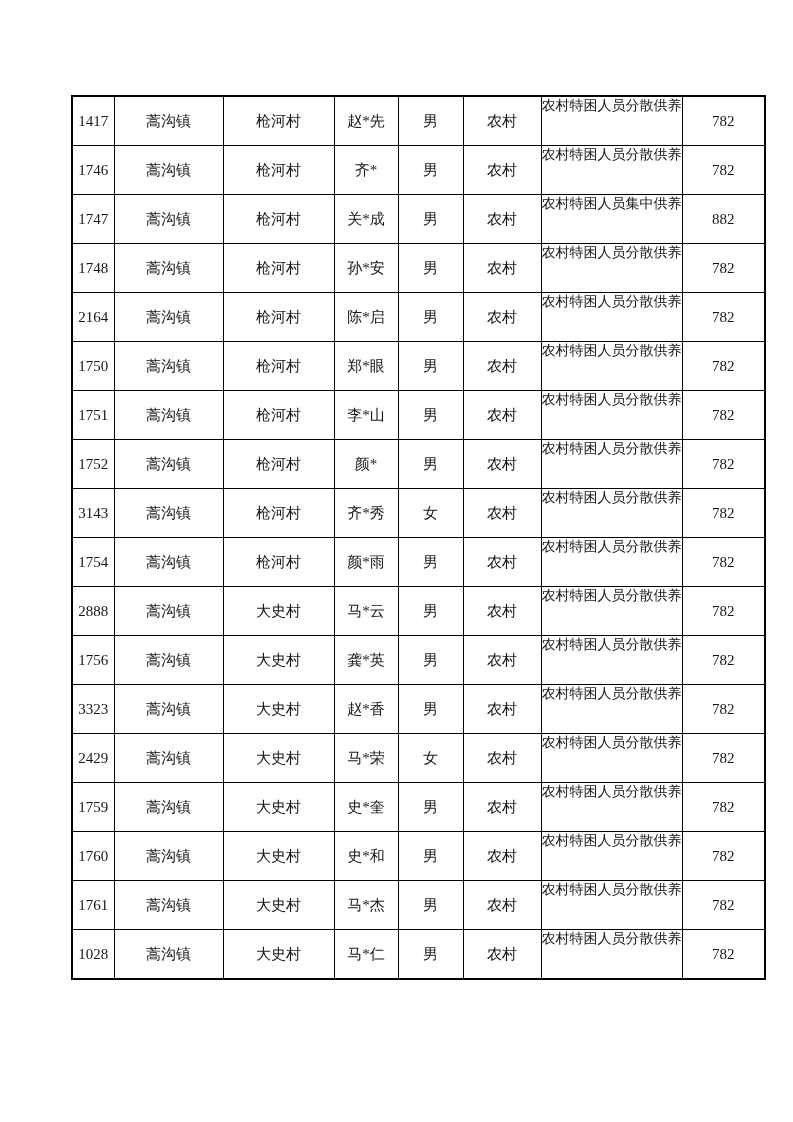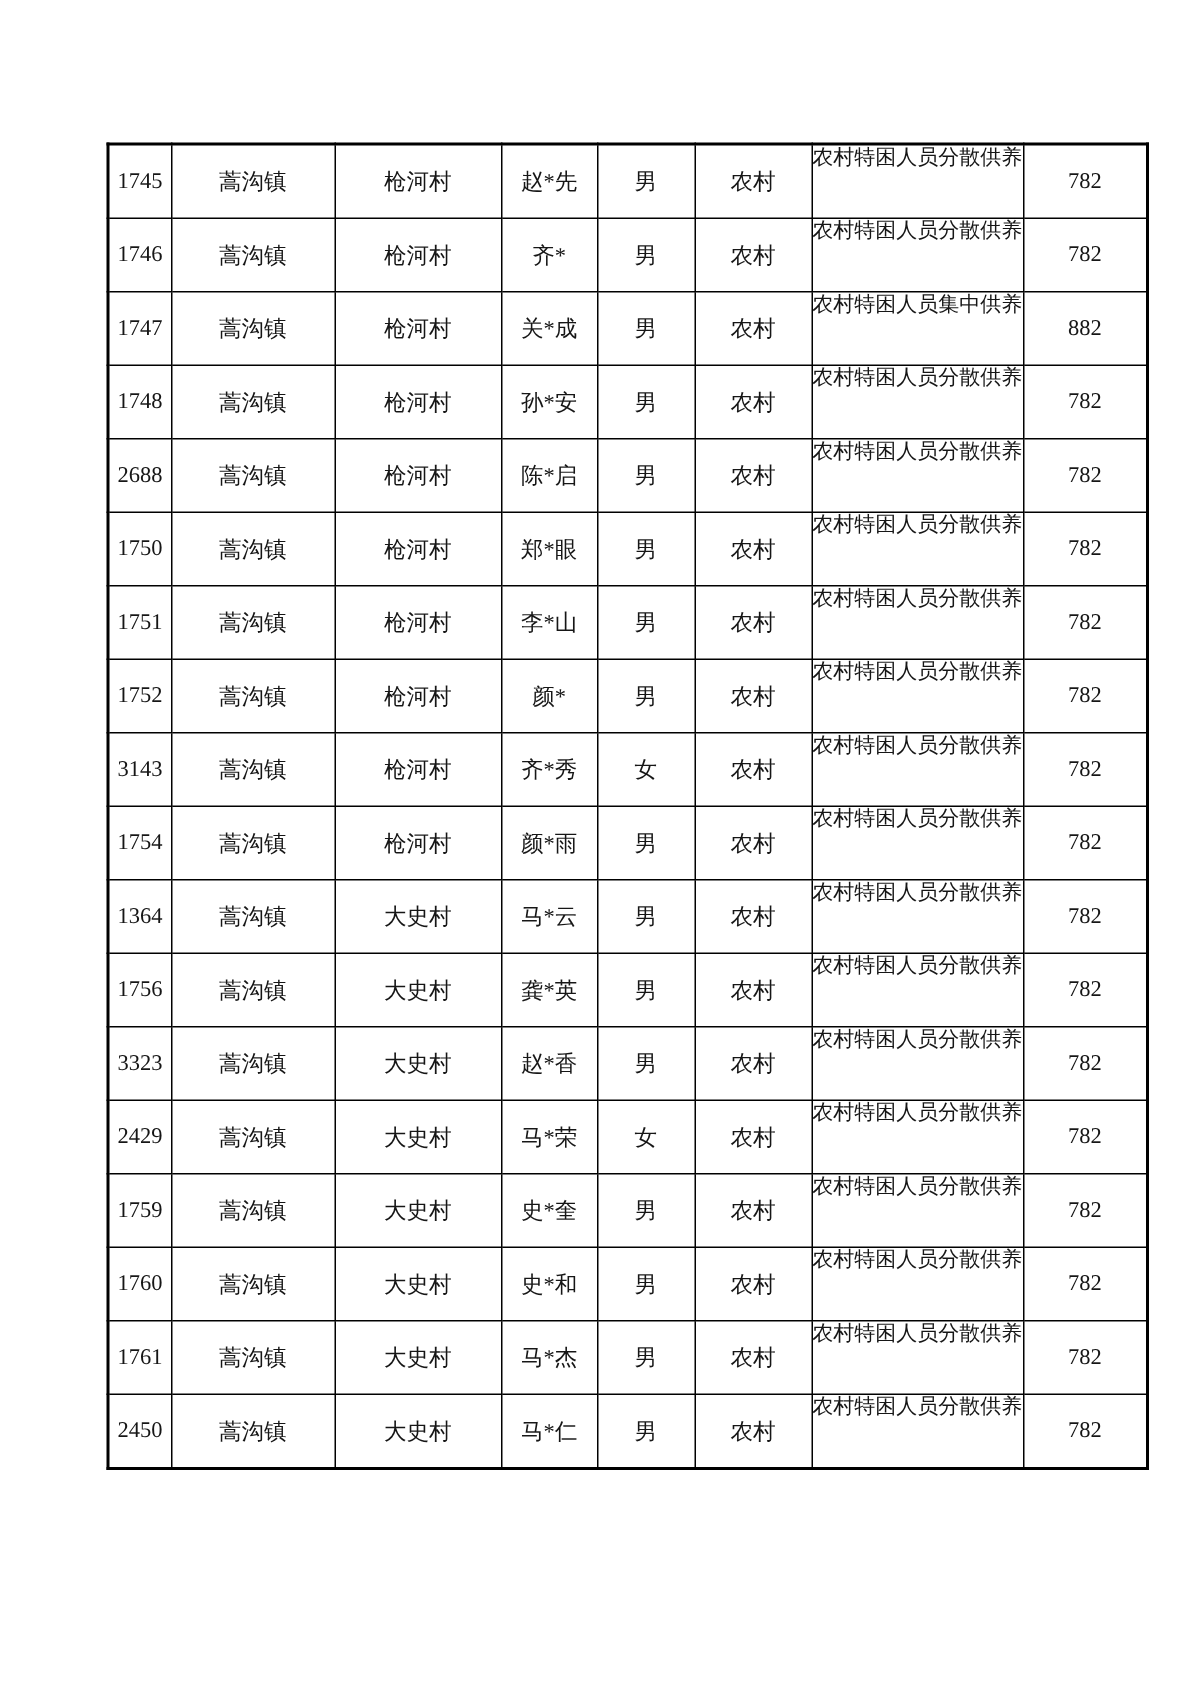--- a/index.html
+++ b/index.html
@@ -69,21 +69,21 @@
       <col class="c-town">
       <col class="c-village">
       <col class="c-name">
       <col class="c-gender">
       <col class="c-residence">
       <col class="c-category">
       <col class="c-amount">
     </colgroup>
     <tbody>
   <tr>
-    <td>1745</td>
+    <td>1417</td>
     <td>蒿沟镇</td>
     <td>枪河村</td>
     <td>赵*先</td>
     <td>男</td>
     <td>农村</td>
     <td class="cat-cell">
       <div class="cat-inner">农村特困人员分散供养</div>
     </td>
     <td>782</td>
   </tr>
@@ -121,21 +121,21 @@
     <td>孙*安</td>
     <td>男</td>
     <td>农村</td>
     <td class="cat-cell">
       <div class="cat-inner">农村特困人员分散供养</div>
     </td>
     <td>782</td>
   </tr>
 
   <tr>
-    <td>2688</td>
+    <td>2164</td>
     <td>蒿沟镇</td>
     <td>枪河村</td>
     <td>陈*启</td>
     <td>男</td>
     <td>农村</td>
     <td class="cat-cell">
       <div class="cat-inner">农村特困人员分散供养</div>
     </td>
     <td>782</td>
   </tr>
@@ -199,21 +199,21 @@
     <td>颜*雨</td>
     <td>男</td>
     <td>农村</td>
     <td class="cat-cell">
       <div class="cat-inner">农村特困人员分散供养</div>
     </td>
     <td>782</td>
   </tr>
 
   <tr>
-    <td>1364</td>
+    <td>2888</td>
     <td>蒿沟镇</td>
     <td>大史村</td>
     <td>马*云</td>
     <td>男</td>
     <td>农村</td>
     <td class="cat-cell">
       <div class="cat-inner">农村特困人员分散供养</div>
     </td>
     <td>782</td>
   </tr>
@@ -290,21 +290,21 @@
     <td>马*杰</td>
     <td>男</td>
     <td>农村</td>
     <td class="cat-cell">
       <div class="cat-inner">农村特困人员分散供养</div>
     </td>
     <td>782</td>
   </tr>
 
   <tr>
-    <td>2450</td>
+    <td>1028</td>
     <td>蒿沟镇</td>
     <td>大史村</td>
     <td>马*仁</td>
     <td>男</td>
     <td>农村</td>
     <td class="cat-cell">
       <div class="cat-inner">农村特困人员分散供养</div>
     </td>
     <td>782</td>
   </tr>

